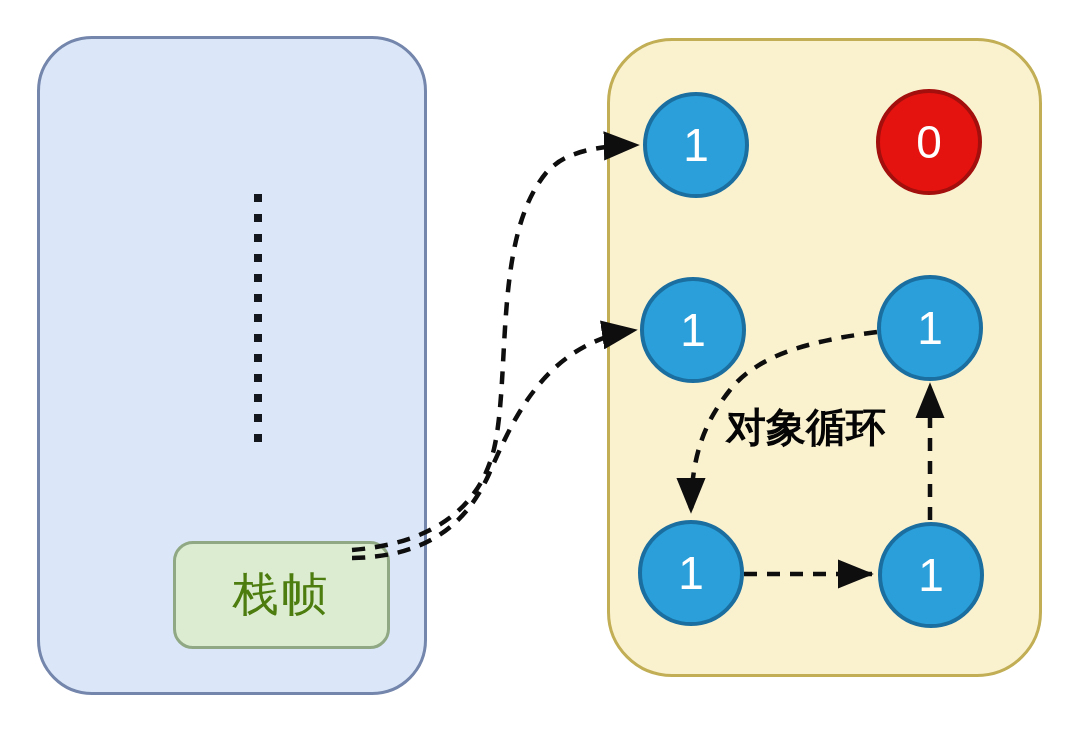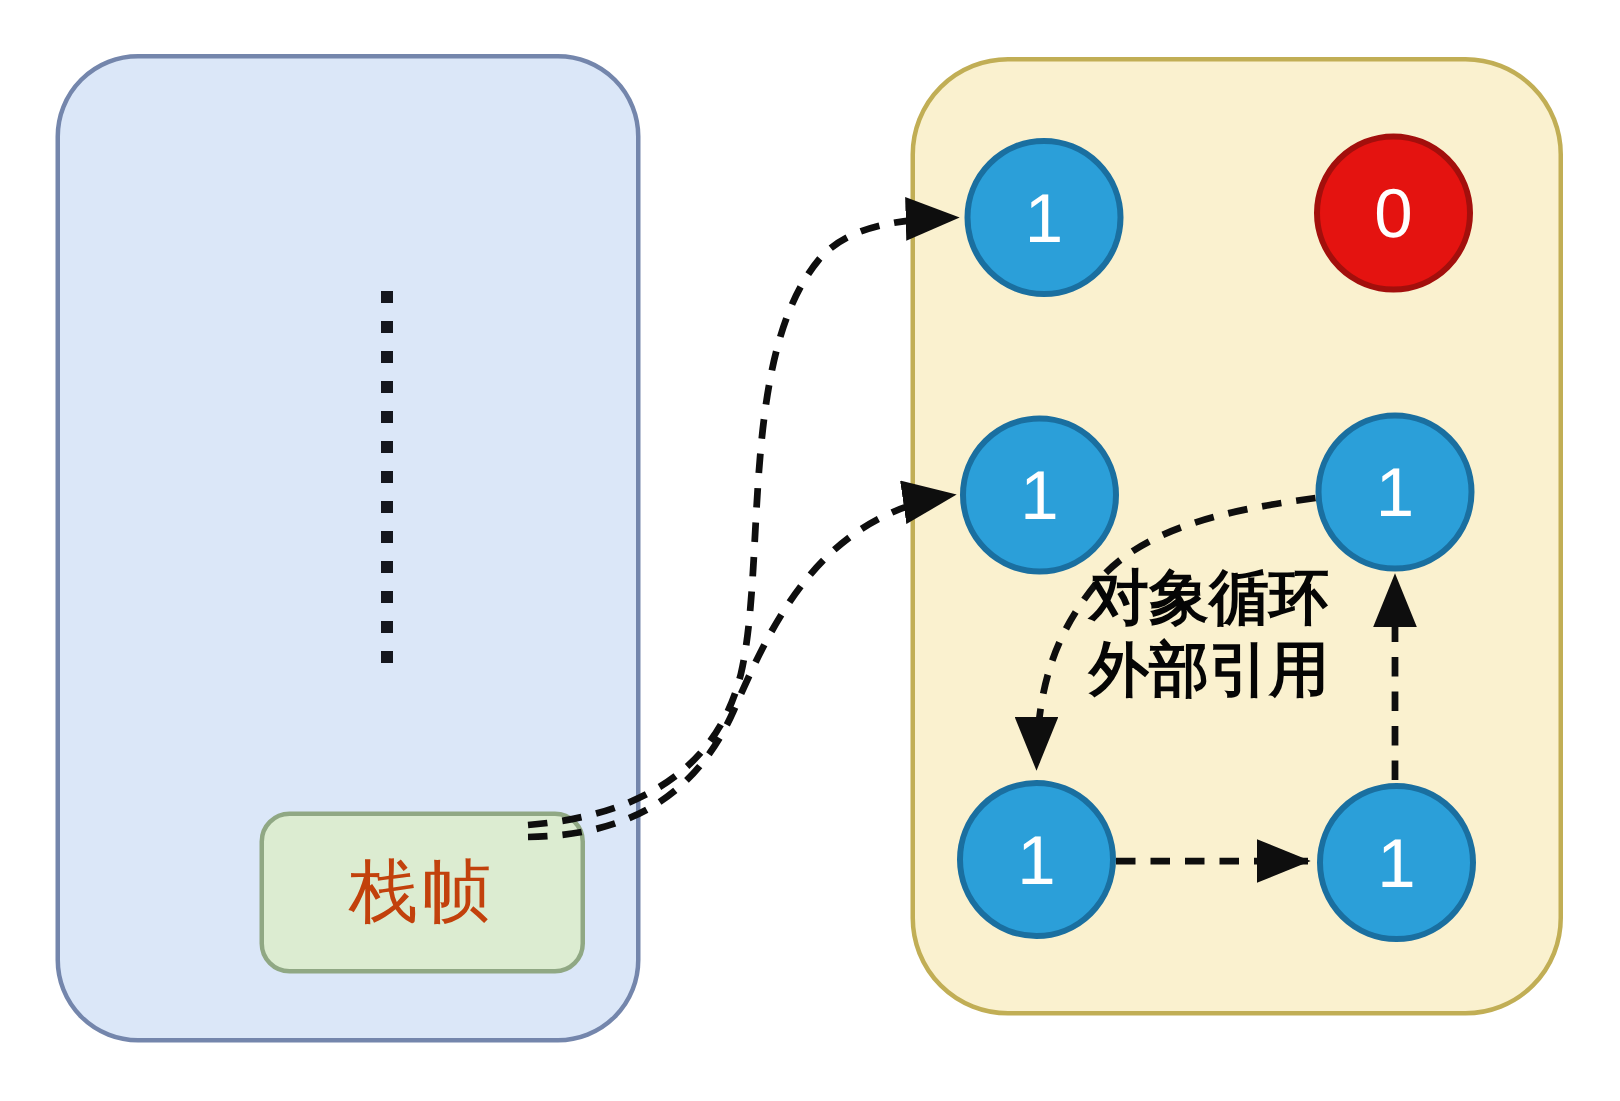--- a/index.html
+++ b/index.html
@@ -17,21 +17,21 @@
     display:flex;flex-direction:column;gap:12px;
   }
   .dot{width:8px;height:8px;background:#15171e;}
 
   .frame{
     position:absolute;left:133px;top:502px;width:217px;height:108px;
     background:#dcecd1;border:3px solid #90a884;border-radius:20px;
     box-sizing:border-box;display:flex;align-items:center;justify-content:center;
   }
   .frame span{
-    font-size:46px;color:#c2410c;font-weight:500;letter-spacing:3px;
+    font-size:46px;color:#4d7c0f;font-weight:500;letter-spacing:3px;
   }
 
   
   .heap-box{
     position:absolute;left:607px;top:38px;width:435px;height:639px;
     background:#faf1cf;border:3px solid #c1ae55;border-radius:65px;
     box-sizing:border-box;
   }
 
   
@@ -49,21 +49,21 @@
 
   .obj-top-left{left:643px;top:92px;}
   .obj-top-right{left:876px;top:89px;}
   .obj-mid-left{left:640px;top:277px;}
   .obj-mid-right{left:877px;top:275px;}
   .obj-bottom-left{left:638px;top:520px;}
   .obj-bottom-right{left:878px;top:522px;}
 
   
   .cycle-note{
-    position:absolute;left:716px;top:375px;width:180px;
+    position:absolute;left:716px;top:403px;width:180px;
     text-align:center;font-size:40px;line-height:48px;font-weight:600;color:#050505;
   }
   .cycle-note span{display:block;}
 </style>
 </head>
 <body>
 
 <div class="canvas">
 
   <div class="stack-box">
@@ -118,16 +118,15 @@
   </div>
   <div class="obj obj-bottom-left blue">
     <span>1</span>
   </div>
   <div class="obj obj-bottom-right blue">
     <span>1</span>
   </div>
 
   <div class="cycle-note">
     <span>对象循环</span>
-    <span>外部引用</span>
   </div>
 
 </div>
 
 </body></html>

